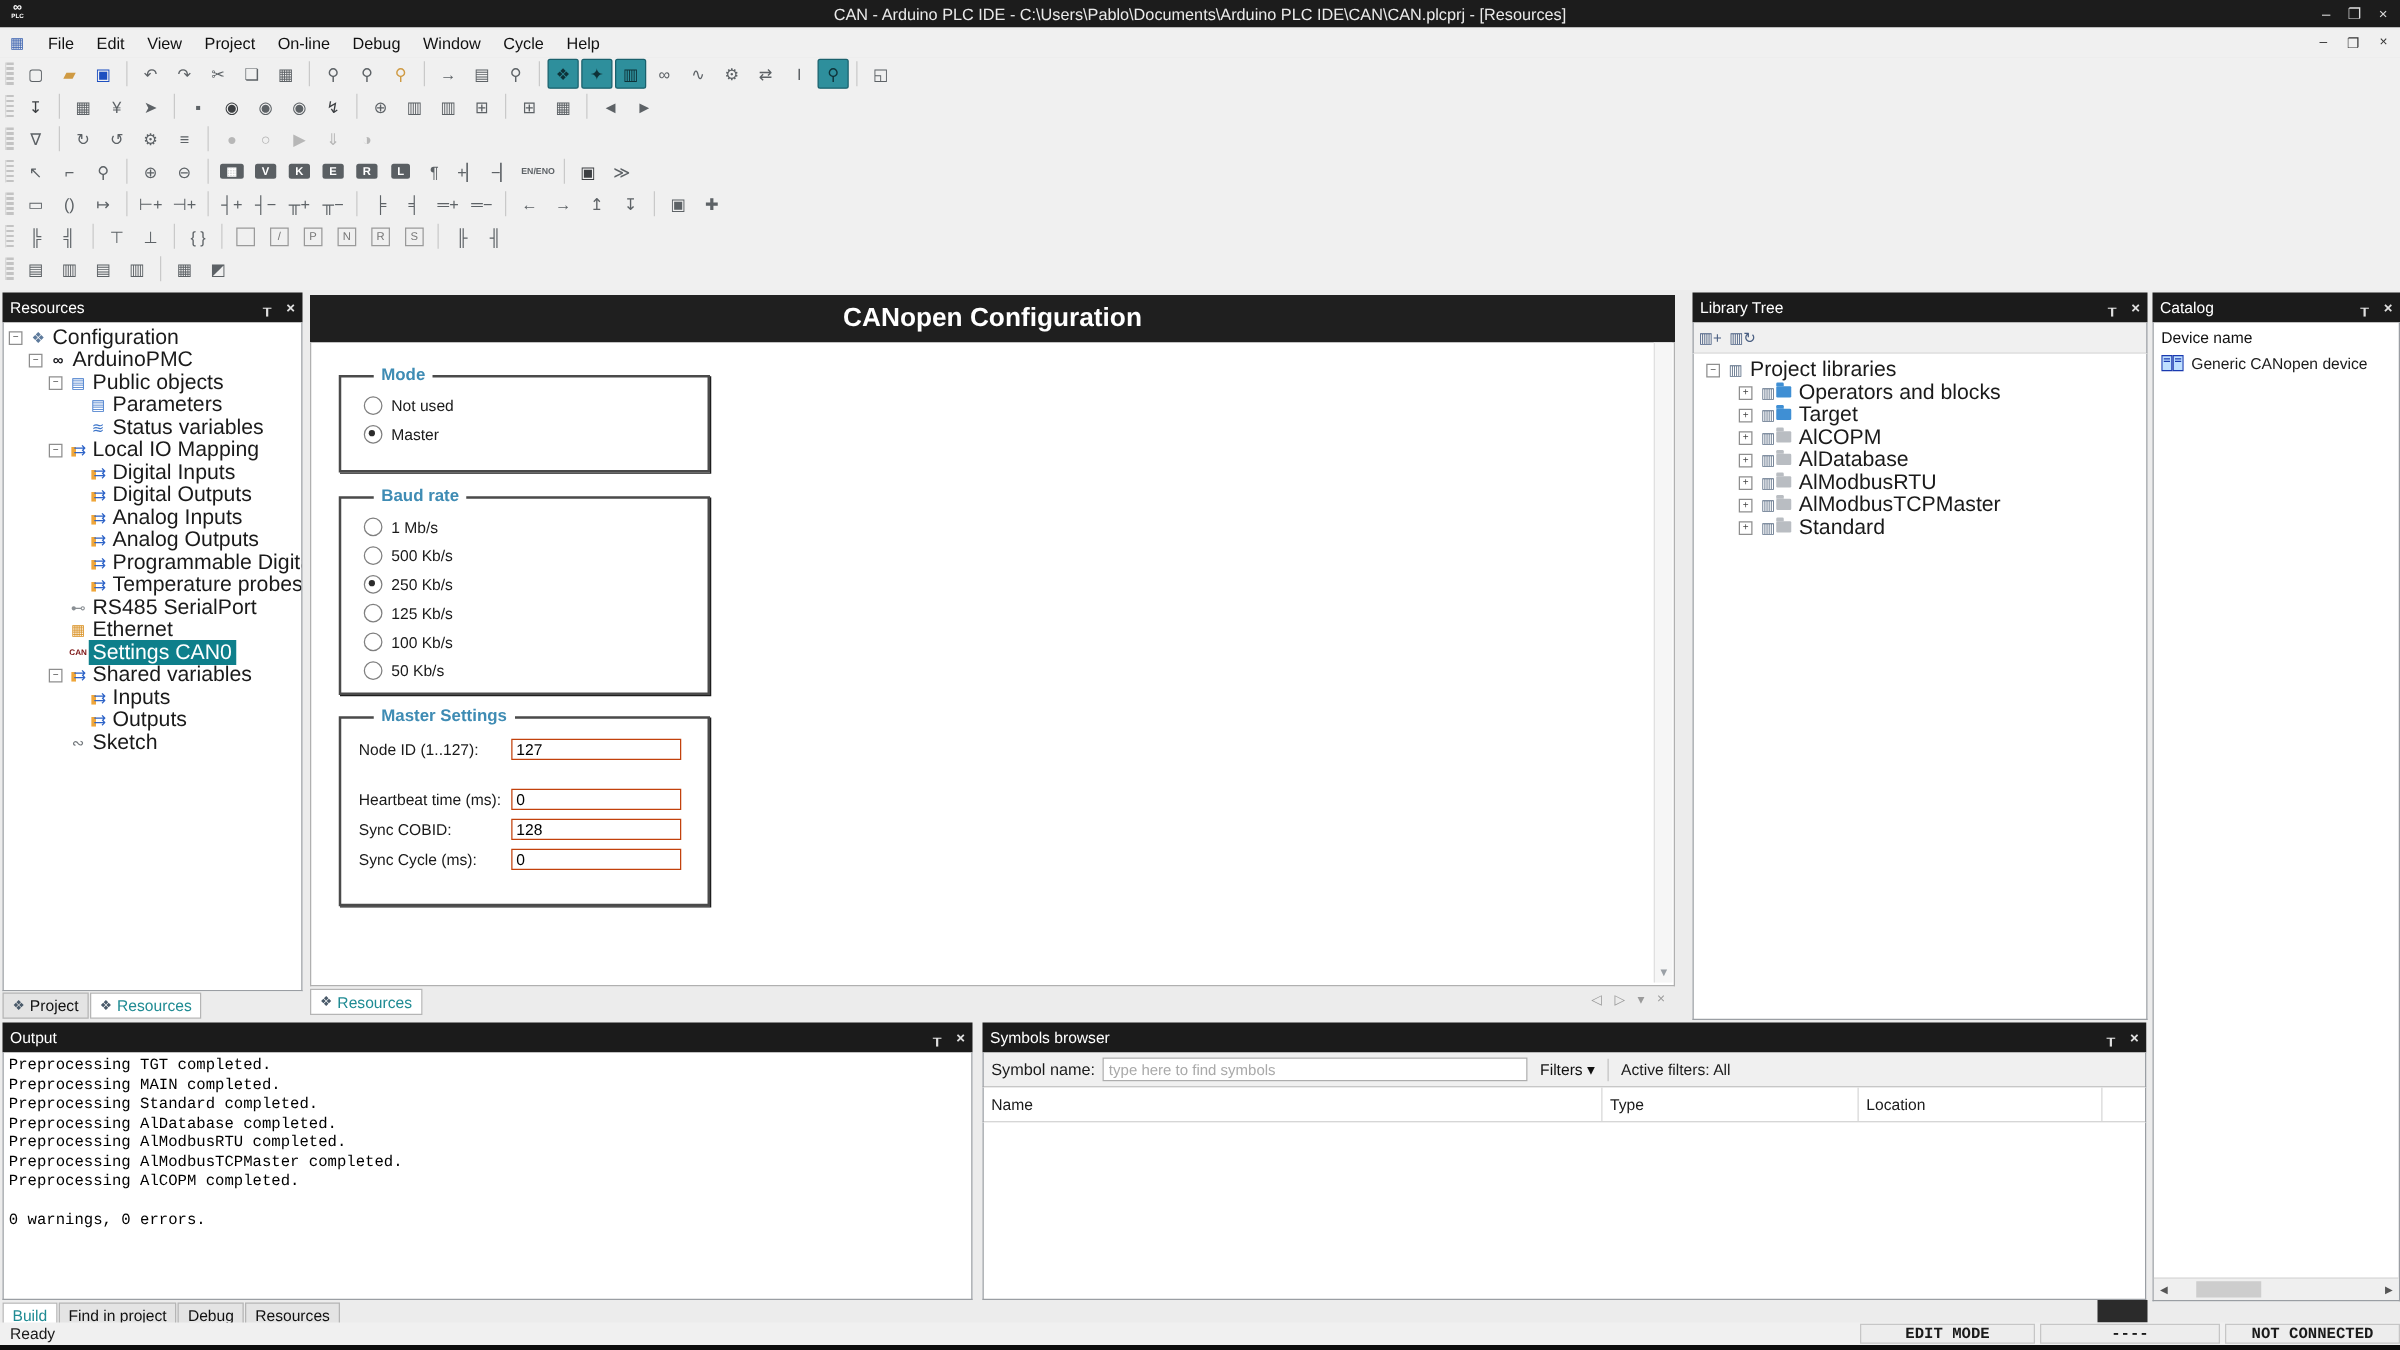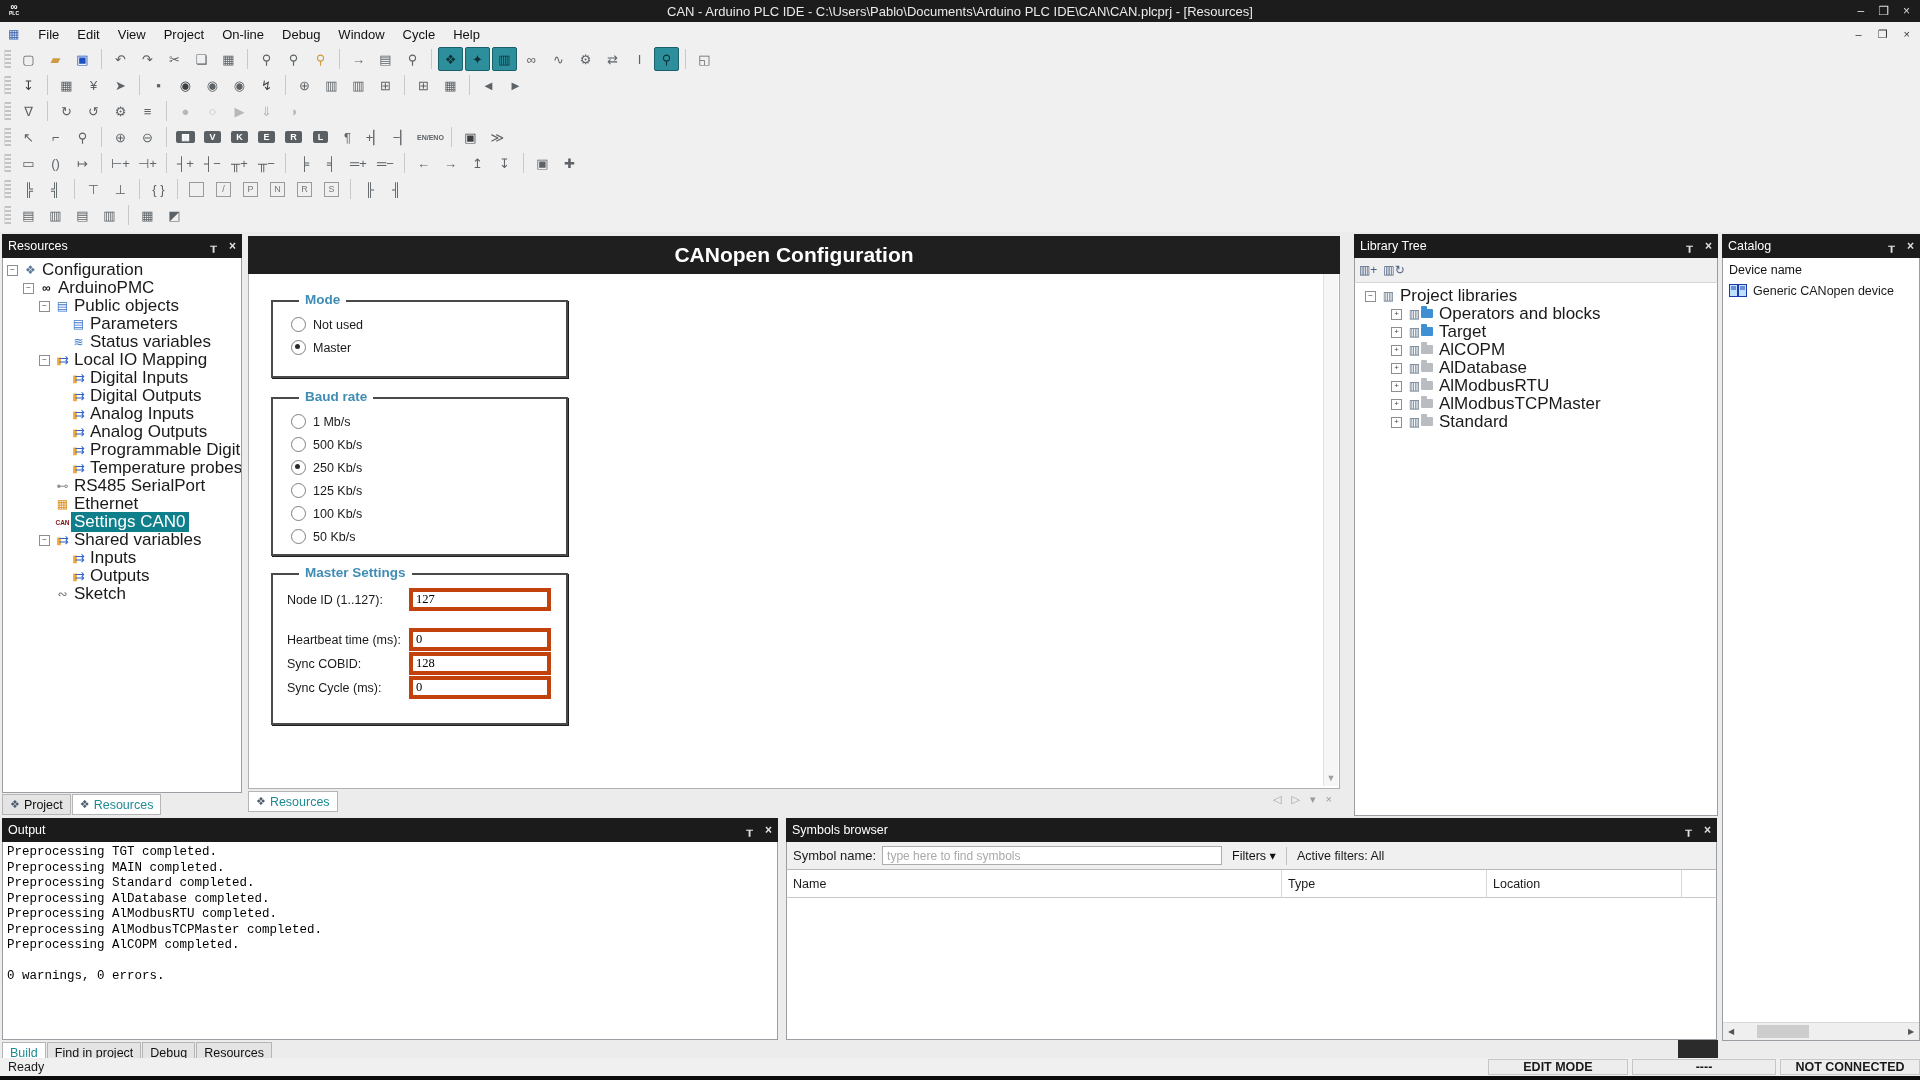--- a/index.html
+++ b/index.html
@@ -71,21 +71,21 @@
   #doctabs{position:absolute;left:0;top:556px;width:1092px;height:23px;display:flex;align-items:flex-start;padding-top:1px;background:#ececec;}
   #doctabs .navs{position:absolute;right:8px;top:3px;display:flex;gap:10px;color:#9a9a9a;font-size:11px;}
 
   .group{position:absolute;border:2px solid #4a4a4a;box-shadow:1px 1px 0 #1e1e1e;background:#fff;}
   .group .glabel{position:absolute;top:-10px;left:26px;background:#fff;padding:0 6px;color:#3f8cb4;font-weight:bold;font-size:13.5px;}
   .radio-row{display:flex;align-items:center;gap:7px;margin:6px 0 0 18px;height:17px;}
   .rad{width:13px;height:13px;border-radius:50%;border:1px solid #7f7f7f;background:#fff;position:relative;flex:0 0 auto;}
   .rad.on::after{content:"";position:absolute;left:3px;top:3px;width:5px;height:5px;border-radius:50%;background:#2b2b2b;}
   .field-row{display:flex;align-items:center;margin:5px 0 0 14px;height:19px;}
   .field-row label{width:122px;font-size:12.5px;}
-  .field-row input{width:128px;height:15px;border:4px solid #c2410c;font-size:12.5px;padding:0 3px;font-family:Liberation Serif, serif;}
+  .field-row input{width:128px;height:15px;border:1px solid #c2410c;font-size:12.5px;padding:0 3px;font-family:Liberation Sans, sans-serif;}
 
   
   #lib-panel{position:absolute;left:1354px;top:234px;width:364px;height:578px;}
   #lib-panel .ltb{height:24px;background:#f0f0f0;border:1px solid #9a9ea3;border-top:none;border-bottom:1px solid #d6d6d6;display:flex;align-items:center;padding-left:4px;gap:6px;}
   #lib-panel .ltb span{font-size:12px;color:#4a5f82;}
   #lib-panel .pbody{height:528px;padding-top:4px;border-top:none;}
 
   
   #cat-panel{position:absolute;left:1722px;top:234px;width:198px;height:824px;}
   #cat-panel .pbody{height:782px;position:relative;}
@@ -109,21 +109,21 @@
   #sym-panel .fbtn{margin-left:10px;font-size:12.5px;color:#111;}
   #sym-panel .fsep{width:1px;height:18px;background:#c2c2c2;margin:0 10px;}
   #sym-panel .cols{height:27px;background:#fff;border-left:1px solid #9a9ea3;border-right:1px solid #9a9ea3;border-bottom:1px solid #c9c9c9;display:flex;align-items:center;}
   #sym-panel .col{font-size:12.5px;padding-left:6px;border-right:1px solid #d8d8d8;height:100%;display:flex;align-items:center;box-sizing:border-box;}
   #sym-panel .pbody{height:141px;}
 
   
   #statusbar{position:absolute;left:0;top:1058px;width:1920px;height:18px;background:#f0f0f0;display:flex;align-items:center;}
   #statusbar .ready{margin-left:8px;font-size:12.5px;}
   #statusbar .segs{position:absolute;right:0;display:flex;gap:4px;}
-  .seg{height:16px;display:flex;align-items:center;justify-content:center;font-size:12.5px;font-weight:bold;background:#ededed;border:1px solid #c6c6c6;box-sizing:border-box;}
+  .seg{height:16px;display:flex;align-items:center;justify-content:center;font-size:12.5px;font-weight:bold;background:#ededed;border:1px solid #c6c6c6;box-sizing:border-box;font-family:Liberation Mono, monospace;}
   #blackstrip{position:absolute;left:0;top:1076px;width:1920px;height:4px;background:#0c0c0c;}
   #dark-corner{position:absolute;left:1678px;top:1040px;width:40px;height:18px;background:#2b2b2b;}
   .devsvg{flex:0 0 auto;}
 </style>
 </head>
 <body>
 <div id="app">
 
 <div id="titlebar">
   <div class="app-ico">∞<small>PLC</small></div>

